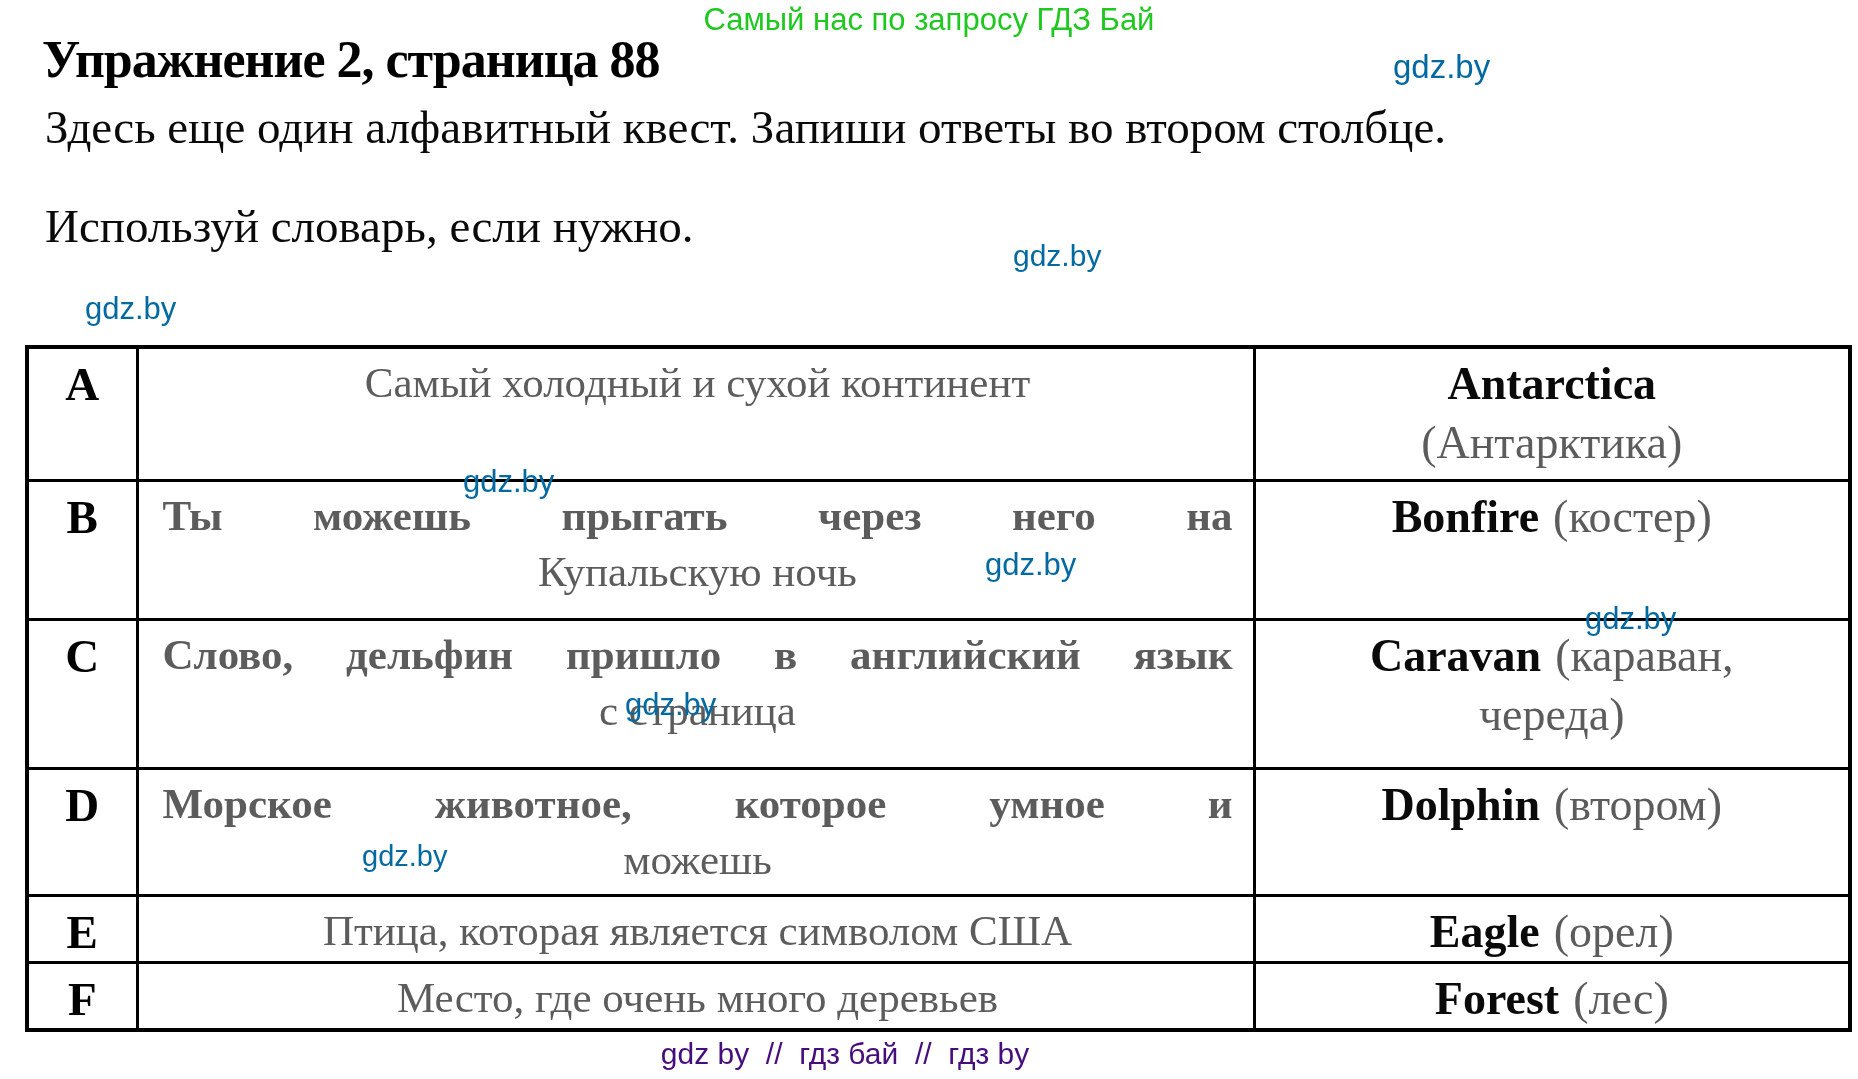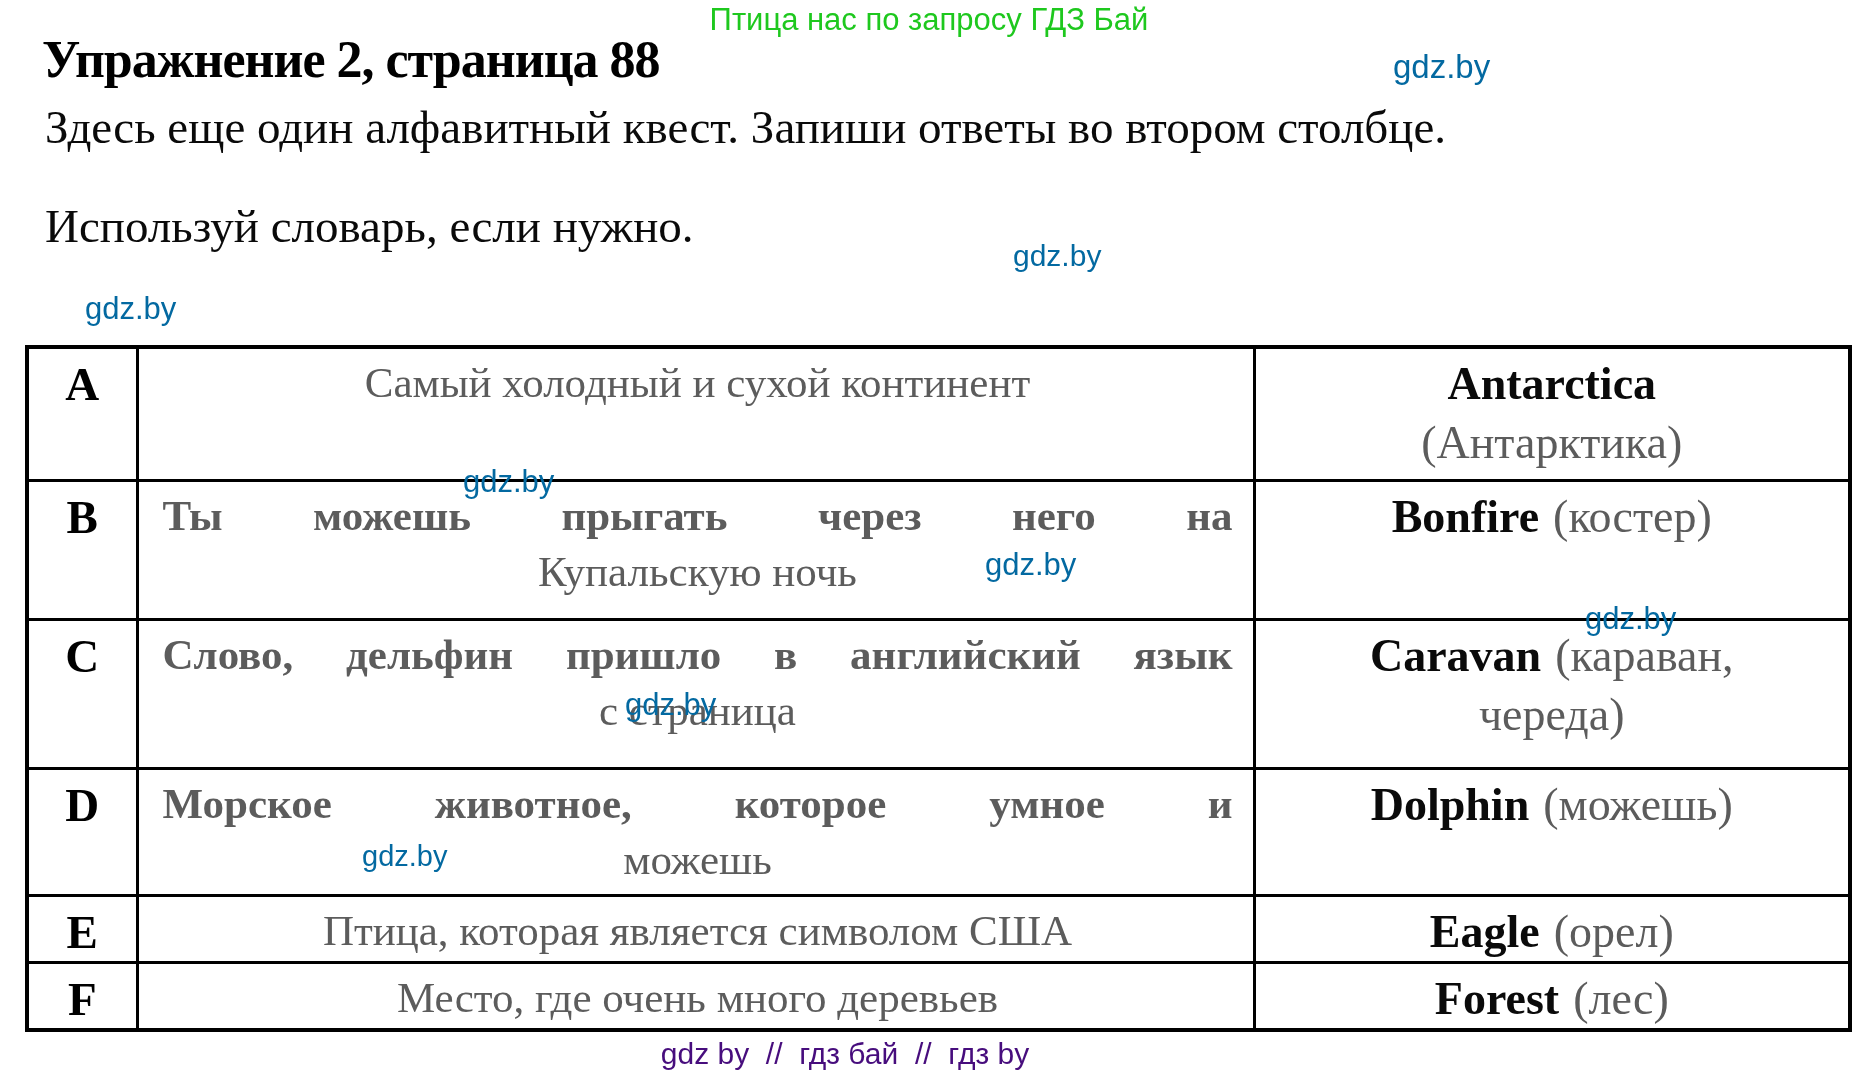--- a/index.html
+++ b/index.html
@@ -88,21 +88,21 @@
     text-align: center;
     font-family: "Liberation Sans", sans-serif;
     font-size: 30px;
     color: var(--footer-purple, #470d7d);
     white-space: pre;
   }
 </style>
 </head>
 <body>
 
-<div class="promo">Птица нас по запросу ГДЗ Бай</div>
+<div class="promo">Самый нас по запросу ГДЗ Бай</div>
 
 <h1 class="title">Упражнение 2, страница 88</h1>
 
 <div class="wm wm-title">gdz.by</div>
 
 <div class="intro intro-1">Здесь еще один алфавитный квест. Запиши ответы во втором столбце.</div>
 <div class="intro intro-2">Используй словарь, если нужно.</div>
 
 <div class="wm wm-intro">gdz.by</div>
 <div class="wm wm-tabletop">gdz.by</div>
@@ -145,21 +145,21 @@
       <div class="al an">череда)</div>
     </td>
   </tr>
   <tr class="rD">
     <td class="cell-letter">D</td>
     <td class="cell-desc">
       <div class="dl just">Морское животное, которое умное и</div>
       <div class="dl">можешь</div>
     </td>
     <td class="cell-ans">
-      <div class="al"><span class="aw">Dolphin</span><span class="an sp">(можешь)</span></div>
+      <div class="al"><span class="aw">Dolphin</span><span class="an sp">(втором)</span></div>
     </td>
   </tr>
   <tr class="rE">
     <td class="cell-letter">E</td>
     <td class="cell-desc">
       <div class="dl">Птица, которая является символом США</div>
     </td>
     <td class="cell-ans">
       <div class="al"><span class="aw">Eagle</span><span class="an sp">(орел)</span></div>
     </td>

